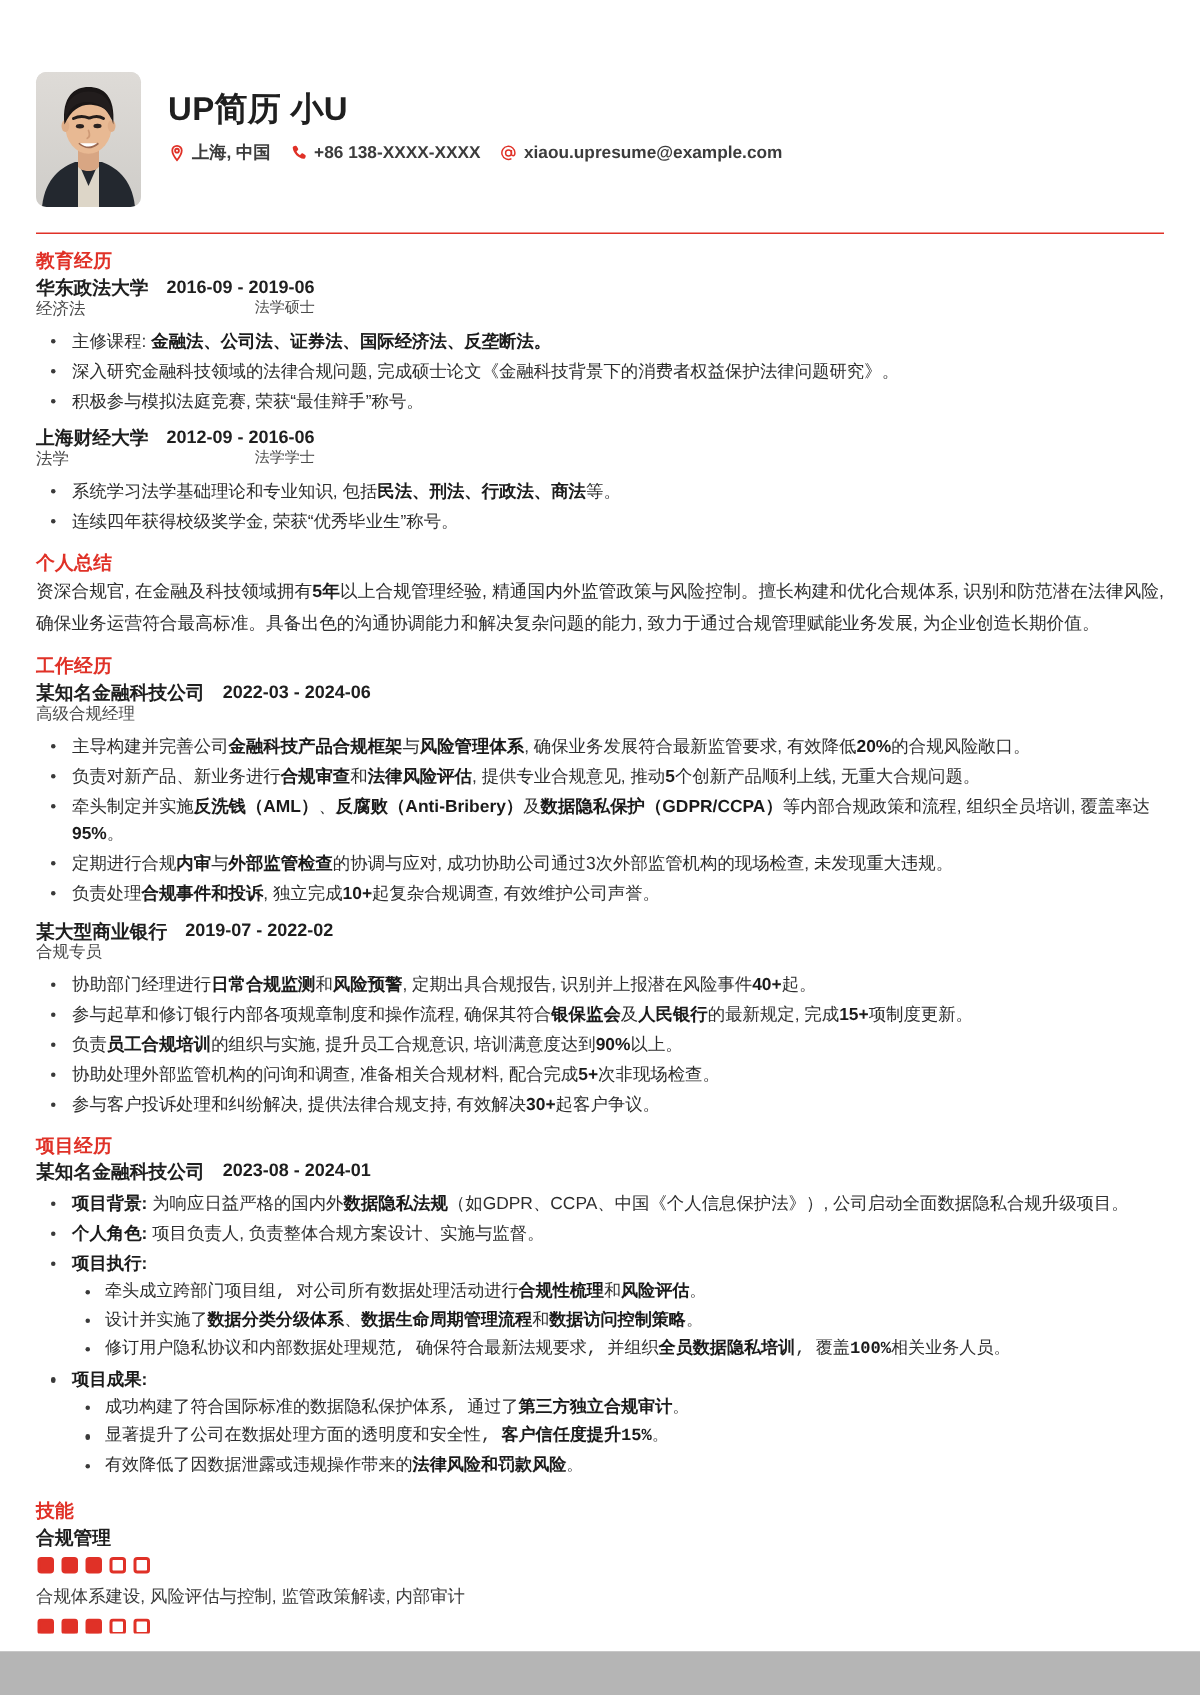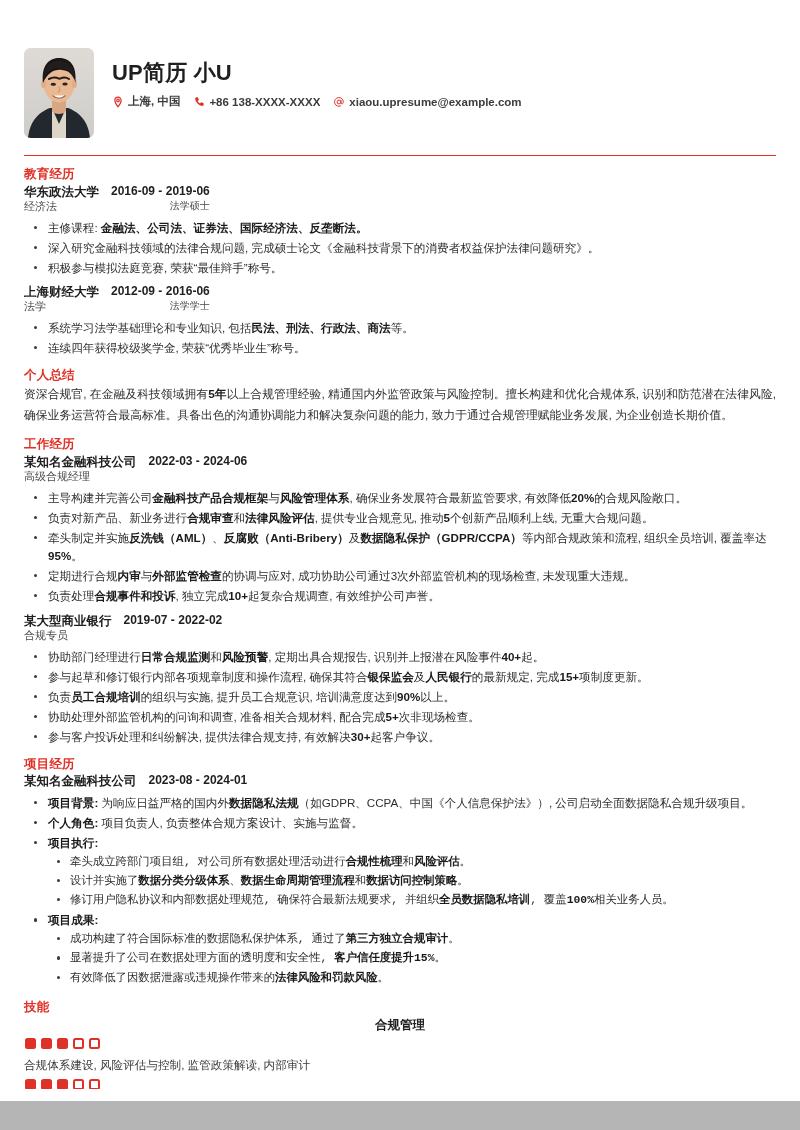--- a/index.html
+++ b/index.html
@@ -176,21 +176,20 @@
     margin-top: 1px;
   }
 
   
   .skill-name {
     font-size: 12.5px;
     font-weight: bold;
     color: #1f1f1f;
     line-height: 1.3;
     margin-top: 0px;
-    text-align: center;
   }
   .rating {
     display: flex;
     gap: 5px;
     margin: 5px 0 7px 1px;
   }
   .pip {
     width: 11px;
     height: 11px;
     border-radius: 2.5px;

